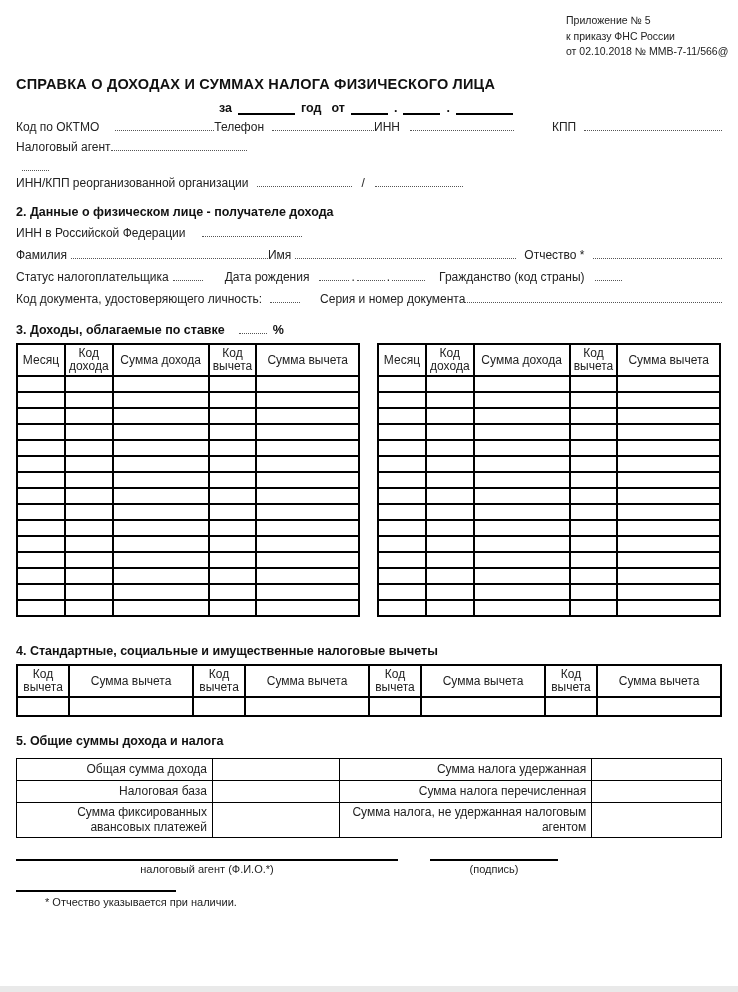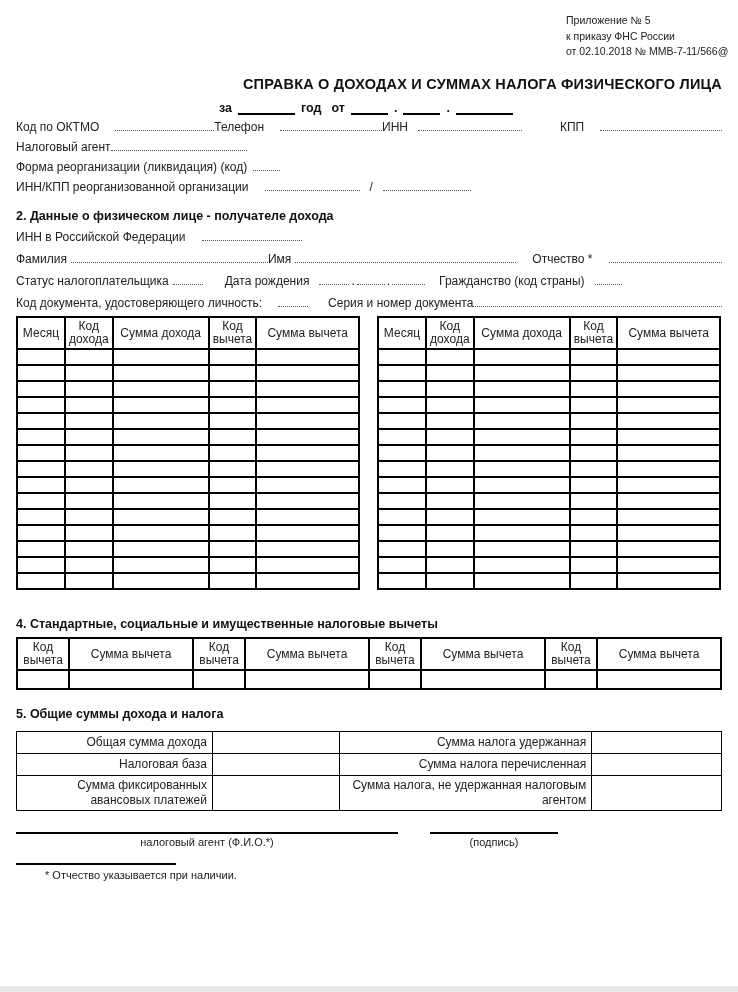--- a/index.html
+++ b/index.html
@@ -10,21 +10,21 @@
     color:#1c1c1c;
     font-family:"Liberation Sans", sans-serif;
     font-size:12px;
     overflow:hidden;
     box-sizing:border-box;
     padding:0 16px;
   }
   
   .annex{position:absolute;left:566px;top:13px;font-size:10.5px;line-height:15.5px;color:#222;}
   
-  .title{padding-top:76px;text-align:right;font-size:14.5px;font-weight:bold;letter-spacing:.2px;color:#111;}
+  .title{padding-top:76px;text-align:left;font-size:14.5px;font-weight:bold;letter-spacing:.2px;color:#111;}
   .subtitle{margin-top:9px;display:flex;justify-content:center;align-items:flex-end;font-size:12.5px;font-weight:bold;line-height:14px;color:#111;}
   .sl{border-bottom:2px solid #000;height:10px;flex:none;}
   .subtitle .sl{margin:0 6px;}
   
   .sh{font-weight:bold;font-size:12.5px;color:#111;line-height:15px;}
   .sh1{margin-top:38px;}
   
   .row{display:flex;align-items:flex-start;line-height:15px;margin-top:5px;color:#222;}
   .lbl{flex:none;white-space:nowrap;}
   .bl{flex:none;border-bottom:1.5px dotted #555;height:10px;margin-bottom:0;}
@@ -51,21 +51,21 @@
   .sigblock{text-align:center;font-size:11px;color:#222;}
   .sigline{border-top:2px solid #000;height:0;}
   .sigcap{margin-top:2px;}
   .sb1{width:382px;}
   .sb2{width:128px;margin-left:32px;}
   
   .fnrule{margin-top:15px;width:160px;border-top:2px solid #000;}
   .fntext{margin:4px 0 0 29px;font-size:11px;color:#222;}
   .bottombar{position:absolute;left:0;bottom:0;width:100%;height:6px;background:#e9e9e9;}
   b.w{font-weight:bold;}
-  .ml4{margin-left:4px;}.ml6{margin-left:6px;}.ml8{margin-left:16px;}.ml10{margin-left:10px;}
+  .ml4{margin-left:4px;}.ml6{margin-left:6px;}.ml8{margin-left:8px;}.ml10{margin-left:10px;}
   .ml12{margin-left:0;}.ml14{margin-left:14px;}.ml16{margin-left:16px;}.ml20{margin-left:20px;}
   .ml22{margin-left:22px;}.ml38{margin-left:38px;}
 </style>
 </head>
 <body>
 
 <div class="page">
 
   <div class="annex">
     <div>Приложение № 5</div>
@@ -95,21 +95,20 @@
     <span class="lbl ml12">ИНН</span>
     <span class="bl ml10" style="width:104px"></span>
     <span class="lbl ml38">КПП</span>
     <span class="bl grow ml8"></span>
   </div>
   <div class="row">
     <span class="lbl">Налоговый агент</span>
     <span class="bl ml12" style="width:136px"></span>
   </div>
   <div class="row">
-    <span class="lbl">Форма реорганизации (ликвидация) (код)</span>
     <span class="bl ml6" style="width:27px"></span>
   </div>
   <div class="row">
     <span class="lbl">ИНН/КПП реорганизованной организации</span>
     <span class="bl ml8" style="width:95px"></span>
     <span class="lbl ml10">/</span>
     <span class="bl ml10" style="width:88px"></span>
   </div>
 
   <div class="sh" style="margin-top:14px">2. Данные о физическом лице - получателе дохода</div>
@@ -137,20 +136,25 @@
     <span class="lbl ml14">Гражданство (код страны)</span>
     <span class="bl ml10" style="width:27px"></span>
   </div>
   <div class="row" style="margin-top:7px">
     <span class="lbl">Код документа, удостоверяющего личность:</span>
     <span class="bl ml8" style="width:30px"></span>
     <span class="lbl ml20">Серия и номер документа</span>
     <span class="bl grow ml12"></span>
   </div>
 
+  <div class="row" style="margin-top:16px">
+    <span class="sh">3. Доходы, облагаемые по ставке</span>
+    <span class="bl ml14" style="width:28px"></span>
+    <span class="sh ml6">%</span>
+  </div>
 
   <div class="tables3">
     <table class="t3">
       <colgroup>
           <col style="width:14%">
           <col style="width:14%">
           <col style="width:28%">
           <col style="width:14%">
           <col style="width:30%">
         </colgroup>

